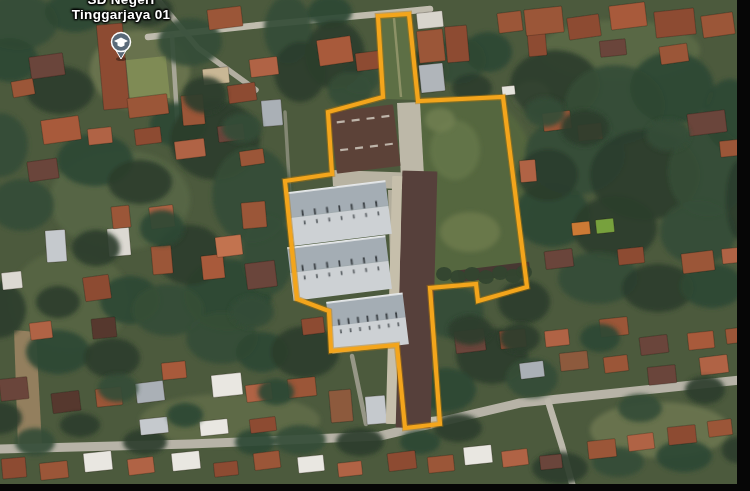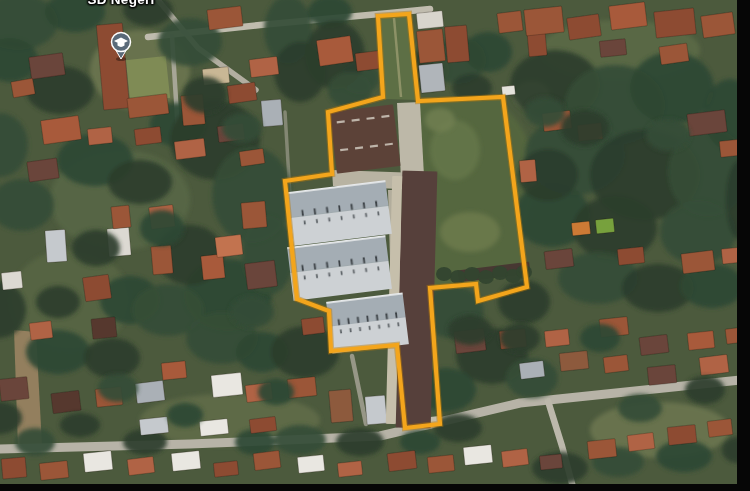--- a/index.html
+++ b/index.html
@@ -338,14 +338,15 @@
         <polygon points="114.5,48 127.5,48 121,59" fill="#5a6a79" stroke="#ffffff" stroke-width="1"></polygon>
         <circle cx="121" cy="42" r="9.5" fill="#5a6a79" stroke="#ffffff" stroke-width="1.5"></circle>
         <polygon points="114,41 121,37.5 128,41 121,44.5" fill="#ffffff"></polygon>
         <path d="M 117.5 43 v2.6 q 3.5 2.6 7 0 v-2.6" fill="#ffffff"></path>
       </g>
       <rect x="737" y="0" width="13" height="491" fill="#060606"></rect>
       <rect x="0" y="484" width="750" height="7" fill="#060606"></rect>
     </svg>
   <div class="map-label">
     <div class="l1">SD Negeri</div>
+    <div class="l2">Tinggarjaya 01</div>
   </div>
 </div>
 
 </body></html>

